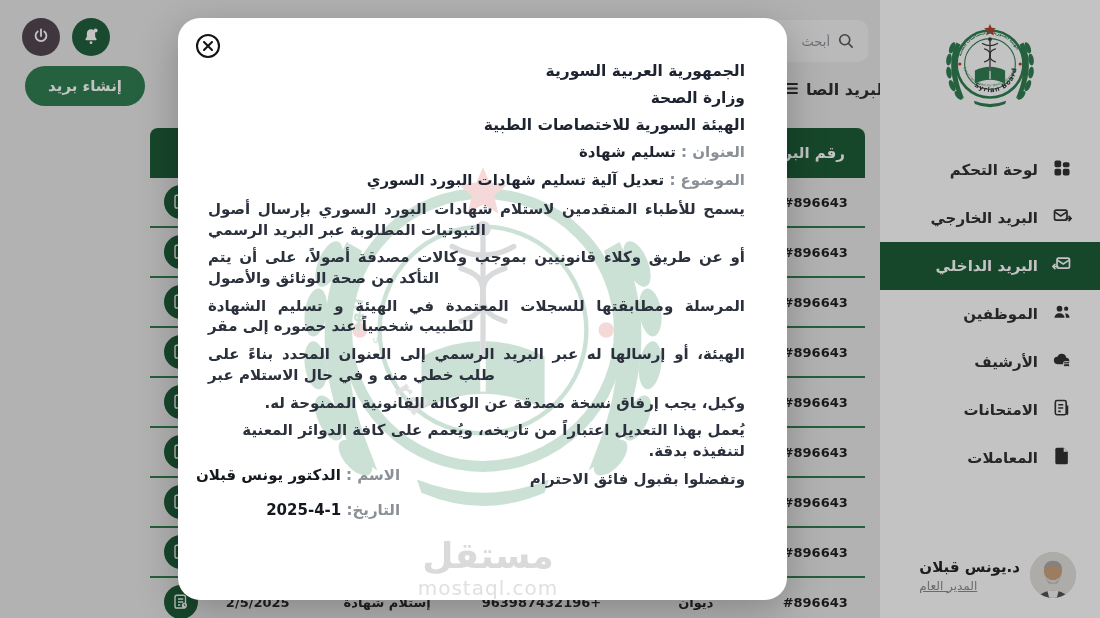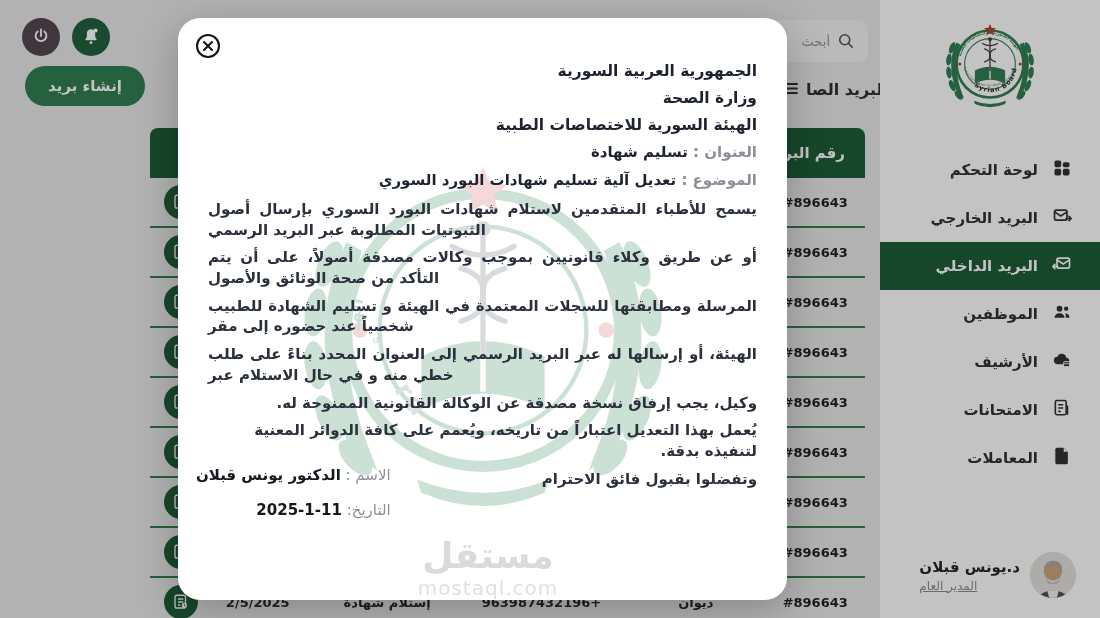--- a/index.html
+++ b/index.html
@@ -63,31 +63,31 @@
   .overlay { position:absolute; inset:0; background:rgba(15,15,15,0.25); z-index:50; }
 
   
   .modal { position:absolute; left:178px; top:18px; width:609px; height:582px; background:#fff;
            border-radius:22px; z-index:60; box-shadow:0 10px 40px rgba(0,0,0,0.25);
            direction:rtl; overflow:hidden; }
   .close-btn { position:absolute; left:16px; top:14px; width:28px; height:28px; background:none;
                border:none; cursor:pointer; padding:0; }
   .seal-watermark { position:absolute; left:50%; top:92px; transform:translateX(-50%);
                     width:440px; height:440px; opacity:0.26; pointer-events:none; }
-  .doc { position:relative; padding:44px 30px 0 30px; }
+  .doc { position:relative; padding:44px 42px 0 30px; }
   .doc-head { text-align:right; font-size:15.5px; font-weight:700; color:#1d2430; margin-bottom:9px; }
   .doc-field { text-align:right; font-size:15px; margin-bottom:10px; }
   .doc-field .lbl { color:#8b9097; font-weight:600; }
   .doc-field .val { color:#1d2430; font-weight:700; }
   .para { font-size:15px; font-weight:600; color:#2b313c; line-height:1.38; margin-bottom:7px;
           text-align:justify; text-align-last:left; }
   .para.right { text-align:right; text-align-last:right; }
   .signature { position:absolute; left:18px; top:448px; text-align:right; }
   .sig-line { font-size:15px; margin-bottom:17px; white-space:nowrap; }
-  .sig-line .lbl { color:#8b9097; font-weight:400; }
+  .sig-line .lbl { color:#8b9097; font-weight:700; }
   .sig-line .val { color:#14181f; font-weight:700; }
   .mostaql { position:absolute; left:310px; top:518px; transform:translateX(-50%);
              text-align:center; pointer-events:none; }
   .mostaql .mq-ar { font-size:36px; font-weight:700; color:#dadada; line-height:1.1; }
   .mostaql .mq-en { font-size:20px; color:#e0e0e0; letter-spacing:1px; }
 </style>
 </head>
 <body>
 
 <div class="app">
@@ -529,21 +529,21 @@
       <div class="para right">وكيل، يجب إرفاق نسخة مصدقة عن الوكالة القانونية الممنوحة له.</div>
       <div class="para right">يُعمل بهذا التعديل اعتباراً من تاريخه، ويُعمم على كافة الدوائر المعنية لتنفيذه بدقة.</div>
       <div class="para right">وتفضلوا بقبول فائق الاحترام</div>
     </div>
 
     <div class="signature">
       <div class="sig-line">
         <span class="lbl">الاسم :  </span><span class="val">الدكتور يونس قبلان</span>
       </div>
       <div class="sig-line">
-        <span class="lbl">التاريخ:  </span><span class="val">11-1-2025</span>
+        <span class="lbl">التاريخ:  </span><span class="val">1-4-2025</span>
       </div>
     </div>
 
     <div class="mostaql">
       <div class="mq-ar">مستقل</div>
       <div class="mq-en">mostaql.com</div>
     </div>
   </div>
 </div>
 

